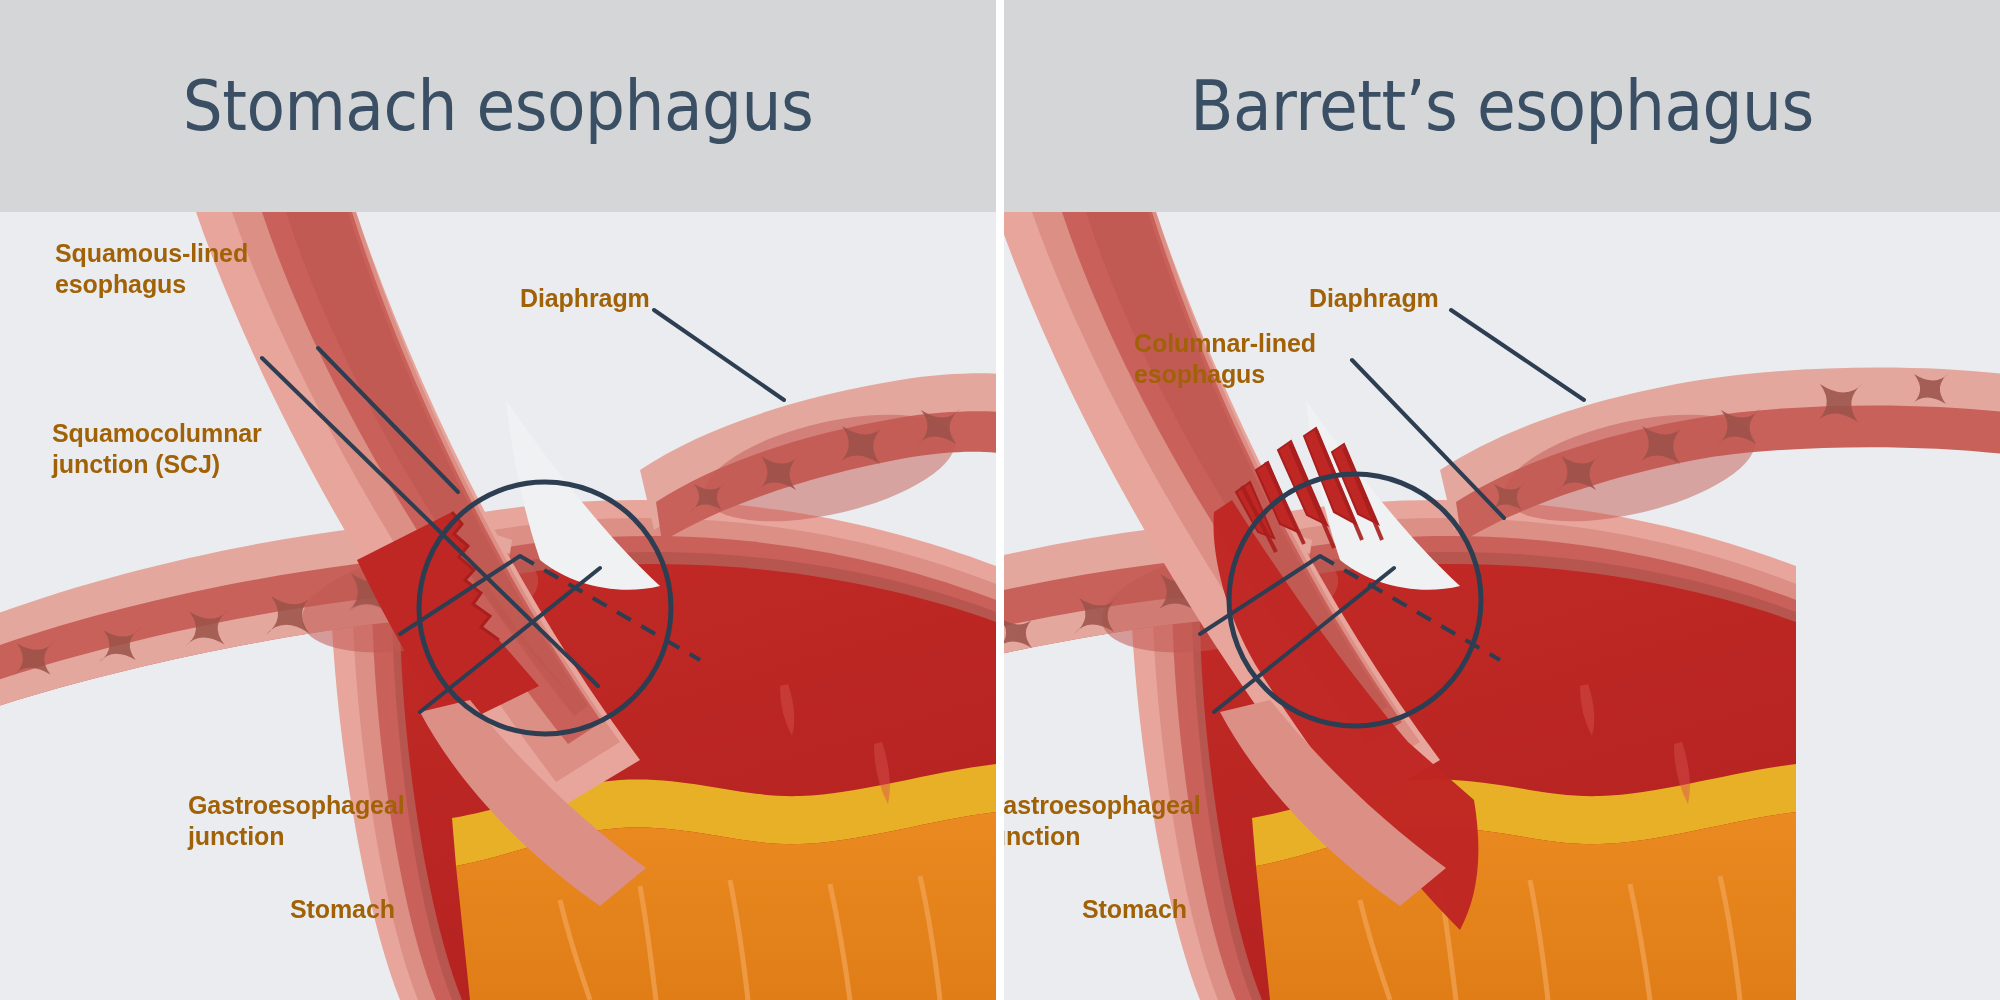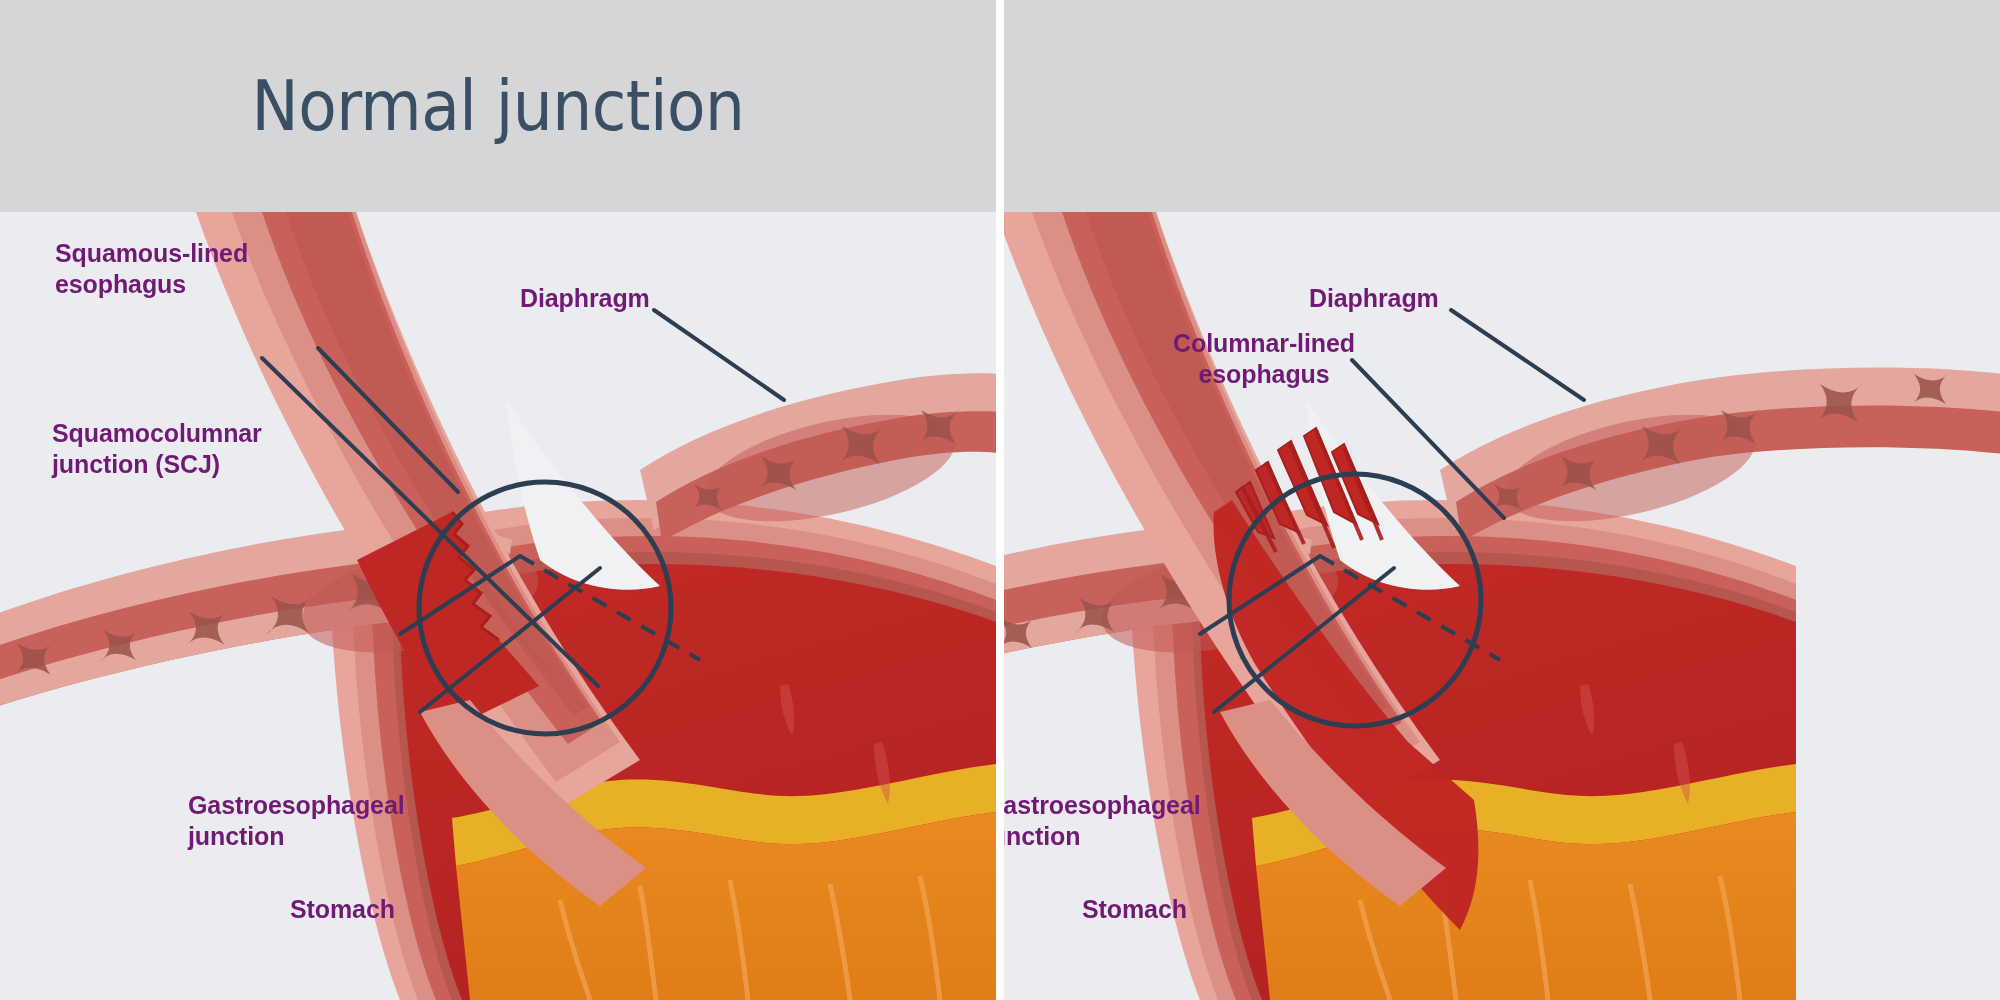--- a/index.html
+++ b/index.html
@@ -55,21 +55,21 @@
     width: 996px; height: 1000px;
     z-index: 2;
   }
   .labels {
     position: absolute;
     left: 0; top: 0; width: 996px; height: 1000px;
     z-index: 8;
   }
   .label {
     position: absolute;
-    color: #701a75;
+    color: #a16207;
     font-family: "Liberation Sans", sans-serif;
     font-size: 25px;
     font-weight: bold;
     line-height: 1.22;
     letter-spacing: -0.1px;
     white-space: pre-line;
   }
   .divider {
     position: absolute;
     left: 996px; top: 0;
@@ -199,21 +199,21 @@
 esophagus</div>
       <div class="label" style="left:52px;  top:418px; width:280px;">Squamocolumnar
 junction (SCJ)</div>
       <div class="label" style="left:520px; top:283px; width:200px;">Diaphragm</div>
       <div class="label" style="left:188px; top:790px; width:280px;">Gastroesophageal
 junction</div>
       <div class="label" style="left:290px; top:894px; width:200px;">Stomach</div>
     </div>
 
     <div class="panel-header"></div>
-    <div class="panel-title">Normal junction</div>
+    <div class="panel-title">Stomach esophagus</div>
   </div>
 
   <div class="panel" id="panel-right">
     <div class="panel-body"></div>
 
     <svg class="art" viewBox="0 0 996 1000">
       <defs>
         <clipPath id="clipR">
             <rect x="0" y="212" width="996" height="788"></rect>
           </clipPath>
@@ -320,25 +320,26 @@
     <svg class="labels" viewBox="0 0 996 1000">
       <g stroke="#2d3e52" stroke-width="4" fill="none" stroke-linecap="round">
         <line x1="348" y1="360" x2="500" y2="518"></line>
         <line x1="447" y1="310" x2="580" y2="400"></line>
         <line x1="196" y1="634" x2="316" y2="556"></line>
         <line x1="210" y1="712" x2="390" y2="568"></line>
       </g>
     </svg>
 
     <div class="labels">
-      <div class="label" style="left:130px; top:328px; width:260px;text-align:center;">Columnar-lined
+      <div class="label" style="left:130px; top:328px; width:260px;">Columnar-lined
 esophagus</div>
       <div class="label" style="left:305px; top:283px; width:200px;">Diaphragm</div>
       <div class="label" style="left:-20px; top:790px; width:280px;">Gastroesophageal
 junction</div>
       <div class="label" style="left:78px;  top:894px; width:200px;">Stomach</div>
     </div>
 
     <div class="panel-header"></div>
+    <div class="panel-title">Barrett’s esophagus</div>
   </div>
 
   <div class="divider"></div>
 </div>
 
 </body></html>

